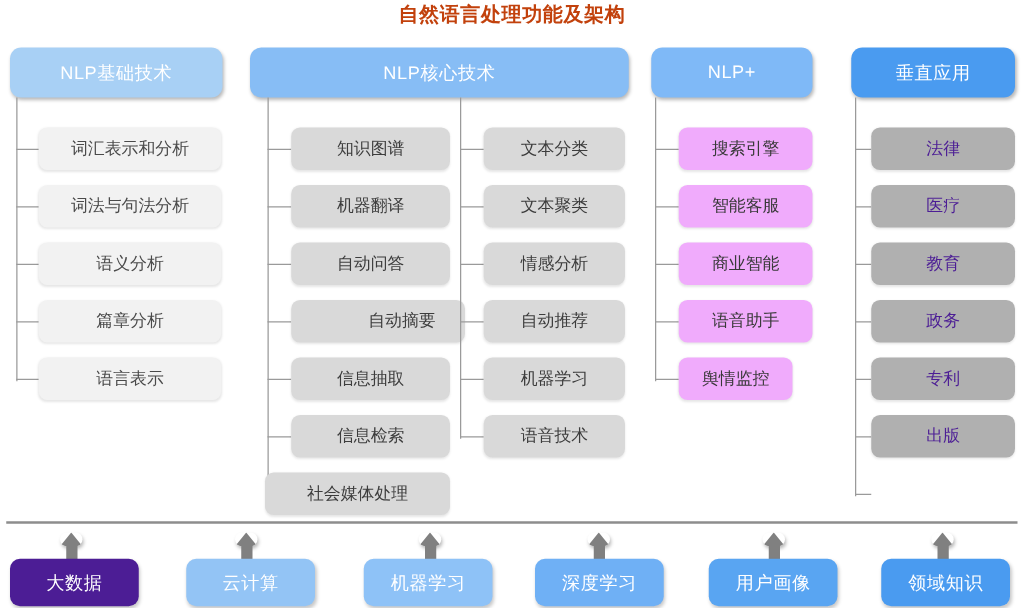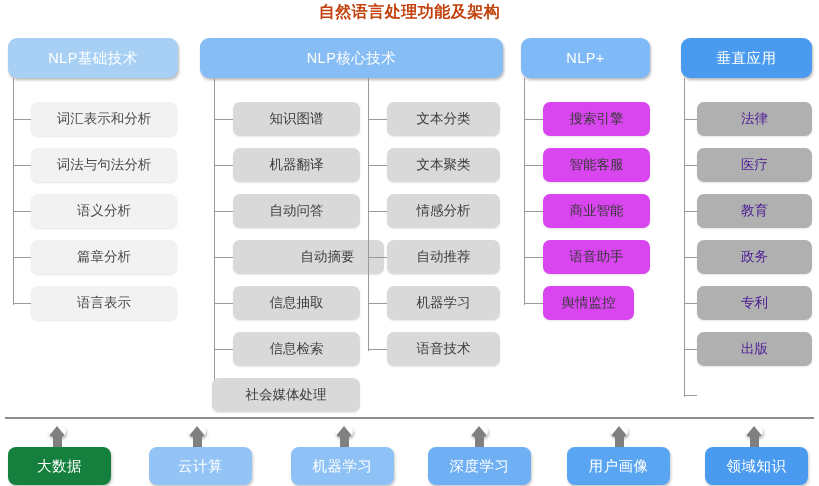--- a/index.html
+++ b/index.html
@@ -27,21 +27,21 @@
   .node{
     position:absolute;height:34px;border-radius:7px;
     display:flex;align-items:center;justify-content:center;
     font-size:13.5px;color:#3c3c3c;
     box-shadow:0 1px 2px rgba(0,0,0,.10);
     box-sizing:border-box;
   }
   .node.c1{background:#f2f2f2;color:#4a4a4a;}
   .node.c2{background:#d9d9d9;color:#3d3d3d;}
   .node.c3{background:#d9d9d9;color:#3d3d3d;}
-  .node.c4{background:#d946ef;color:#393939;}
+  .node.c4{background:#f0abfc;color:#393939;}
   .node.c5{background:#b0b0b0;color:#4c1d95;}
 
   
   .vline{position:absolute;width:1px;background:#9a9a9a;}
   .hline{position:absolute;height:1px;background:#9a9a9a;}
 
   
   .divider{position:absolute;height:2px;background:#8d8d8d;}
   .arrow{position:absolute;width:0;height:0;}
   .arrow .shaft{position:absolute;background:#808080;width:9px;height:12px;left:5px;top:10px;}
@@ -111,21 +111,21 @@
 
   <div class="node c2" style="left:233px;top:102px;width:127px;">
     <span>知识图谱</span>
     </div>
   <div class="node c2" style="left:233px;top:148px;width:127px;">
     <span>机器翻译</span>
     </div>
   <div class="node c2" style="left:233px;top:194px;width:127px;">
     <span>自动问答</span>
     </div>
-  <div class="node c2" style="left:233px;top:240px;width:151px;padding-left:38px;">
+  <div class="node c2" style="left:233px;top:240px;width:139px;padding-left:38px;">
     <span>自动摘要</span>
     </div>
   <div class="node c2" style="left:233px;top:286px;width:127px;">
     <span>信息抽取</span>
     </div>
   <div class="node c2" style="left:233px;top:332px;width:127px;">
     <span>信息检索</span>
     </div>
   <div class="node c2" style="left:212px;top:378px;width:148px;">
     <span>社会媒体处理</span>
@@ -229,21 +229,21 @@
     </div>
   <div class="arrow" style="left:610px;top:426px;">
     <div class="head"></div>
       <div class="shaft"></div>
     </div>
   <div class="arrow" style="left:745px;top:426px;">
     <div class="head"></div>
       <div class="shaft"></div>
     </div>
 
-  <div class="base" style="left:8px;top:447px;width:103px;background:#15803d;">
+  <div class="base" style="left:8px;top:447px;width:103px;background:#4c1d95;">
     <span>大数据</span>
     </div>
   <div class="base" style="left:149px;top:447px;width:103px;background:#93c4f5;">
     <span>云计算</span>
     </div>
   <div class="base" style="left:291px;top:447px;width:103px;background:#8ec2f7;">
     <span>机器学习</span>
     </div>
   <div class="base" style="left:428px;top:447px;width:103px;background:#6fb0f5;">
     <span>深度学习</span>

